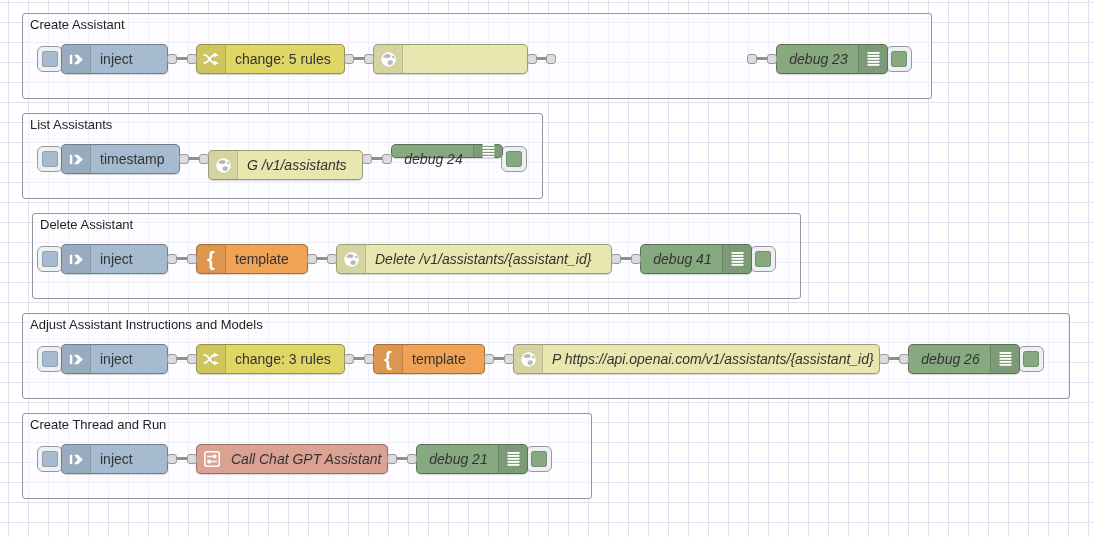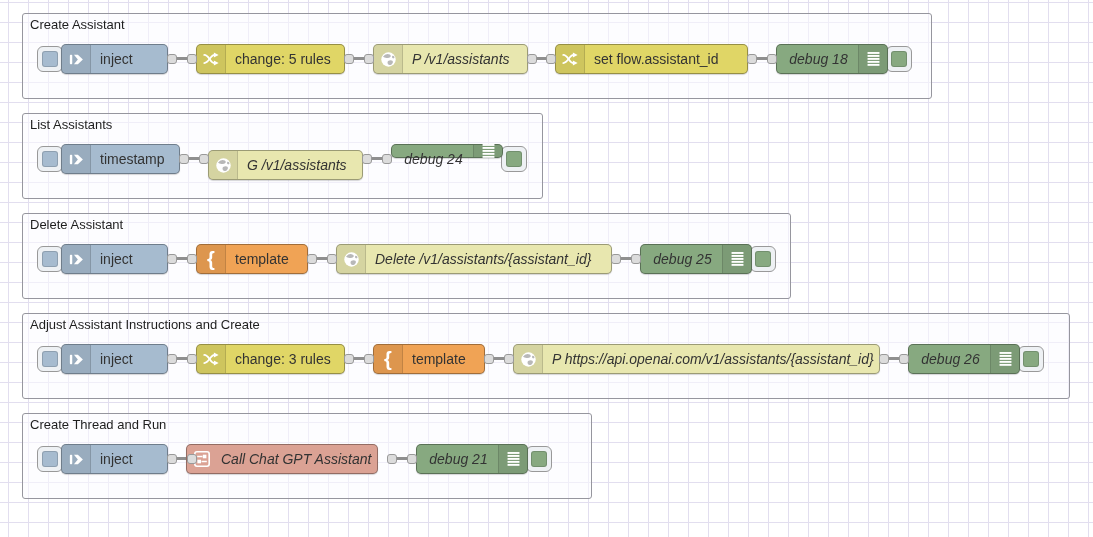--- a/index.html
+++ b/index.html
@@ -82,241 +82,223 @@
       <div class="strip">
         <span class="ico">
           <svg width="19" height="19" viewBox="0 0 20 20">
             <circle cx="10" cy="10" r="7.6" fill="#fff"></circle>
             <path d="M4.2 7.2 Q6.5 3.6 10.2 4.4 Q13 5 12.2 7 Q10.5 9 7.8 8.4 Q5.5 8.2 4.2 7.2 Z" fill="rgba(0,0,0,0.28)"></path>
             <path d="M9.5 11.5 Q12.5 10.2 14.5 11.5 Q15.3 13.5 13.2 15.2 Q10.5 16.6 9.2 14.5 Q8.6 12.6 9.5 11.5 Z" fill="rgba(0,0,0,0.28)"></path>
             <path d="M13.8 6.2 Q15.8 6 16.4 7.6 Q16 9 14.6 8.8 Q13.2 8 13.8 6.2 Z" fill="rgba(0,0,0,0.28)"></path>
           </svg>
         </span>
       </div>
-      <div class="lbl it">P /v1/assistants</div>
     </div>
     <div class="port" style="left: 364px; top: 54px; width: 10px; height: 10px; position: absolute;"></div>
     <div class="port" style="left: 527px; top: 54px; width: 10px; height: 10px; position: absolute;"></div>
     <div class="wire" style="left: 528px; top: 57px; width: 27px; height: 3px; position: absolute;"></div>
-    <div class="node t-change" style="left: 555px; top: 44px; width: 193px; height: 30px; position: absolute; background: rgb(224, 214, 102);">
+    <div class="port" style="left: 546px; top: 54px; width: 10px; height: 10px; position: absolute;"></div>
+    <div class="port" style="left: 747px; top: 54px; width: 10px; height: 10px; position: absolute;"></div>
+    <div class="wire" style="left: 748px; top: 57px; width: 28px; height: 3px; position: absolute;"></div>
+    <div class="node t-debug" style="left: 776px; top: 44px; width: 112px; height: 30px; position: absolute; background: rgb(135, 169, 128);">
+      <div class="strip r">
+        <span class="ico">
+          <svg width="17" height="18" viewBox="0 0 20 20" fill="#fff">
+            <rect x="3" y="1.8" width="14" height="2.2"></rect>
+            <rect x="3" y="5.3" width="14" height="2.2"></rect>
+            <rect x="3" y="8.8" width="14" height="2.2"></rect>
+            <rect x="3" y="12.3" width="14" height="2.2"></rect>
+            <rect x="3" y="15.8" width="14" height="2.2"></rect>
+          </svg>
+        </span>
+      </div>
+      <div class="lbl it">debug 23</div>
+    </div>
+    <div class="btn" style="left: 886px; top: 46px; width: 26px; height: 26px; position: absolute;">
+      <div class="btn-in" style="background: rgb(135, 169, 128);"></div>
+    </div>
+    <div class="port" style="left: 767px; top: 54px; width: 10px; height: 10px; position: absolute;"></div>
+    <div class="group" style="left: 22px; top: 113px; width: 521px; height: 86px; position: absolute;">
+      <div class="group-label">List Assistants</div>
+    </div>
+    <div class="node t-inject" style="left: 61px; top: 144px; width: 119px; height: 30px; position: absolute; background: rgb(166, 187, 207);">
+      <div class="strip">
+        <span class="ico">
+          <svg width="17" height="17" viewBox="0 0 20 20" fill="#fff">
+            <rect x="2.2" y="4.5" width="2.8" height="11" rx="1"></rect>
+            <path d="M7 4.5 h4.6 L17.5 10 L11.6 15.5 H7 L11.6 10 Z"></path>
+          </svg>
+        </span>
+      </div>
+      <div class="lbl">timestamp</div>
+    </div>
+    <div class="btn" style="left: 37px; top: 146px; width: 26px; height: 26px; position: absolute;">
+      <div class="btn-in" style="background: rgb(166, 187, 207);"></div>
+    </div>
+    <div class="port" style="left: 179px; top: 154px; width: 10px; height: 10px; position: absolute;"></div>
+    <div class="wire" style="left: 180px; top: 157px; width: 28px; height: 3px; position: absolute;"></div>
+    <div class="node t-http" style="left: 208px; top: 150px; width: 155px; height: 30px; position: absolute; background: rgb(232, 231, 175);">
+      <div class="strip">
+        <span class="ico">
+          <svg width="19" height="19" viewBox="0 0 20 20">
+            <circle cx="10" cy="10" r="7.6" fill="#fff"></circle>
+            <path d="M4.2 7.2 Q6.5 3.6 10.2 4.4 Q13 5 12.2 7 Q10.5 9 7.8 8.4 Q5.5 8.2 4.2 7.2 Z" fill="rgba(0,0,0,0.28)"></path>
+            <path d="M9.5 11.5 Q12.5 10.2 14.5 11.5 Q15.3 13.5 13.2 15.2 Q10.5 16.6 9.2 14.5 Q8.6 12.6 9.5 11.5 Z" fill="rgba(0,0,0,0.28)"></path>
+            <path d="M13.8 6.2 Q15.8 6 16.4 7.6 Q16 9 14.6 8.8 Q13.2 8 13.8 6.2 Z" fill="rgba(0,0,0,0.28)"></path>
+          </svg>
+        </span>
+      </div>
+      <div class="lbl it">G /v1/assistants</div>
+    </div>
+    <div class="port" style="left: 199px; top: 154px; width: 10px; height: 10px; position: absolute;"></div>
+    <div class="port" style="left: 362px; top: 154px; width: 10px; height: 10px; position: absolute;"></div>
+    <div class="wire" style="left: 363px; top: 157px; width: 28px; height: 3px; position: absolute;"></div>
+    <div class="node t-debug" style="left: 391px; top: 144px; width: 112px; height: 14px; position: absolute; background: rgb(135, 169, 128);">
+      <div class="strip r">
+        <span class="ico">
+          <svg width="17" height="18" viewBox="0 0 20 20" fill="#fff">
+            <rect x="3" y="1.8" width="14" height="2.2"></rect>
+            <rect x="3" y="5.3" width="14" height="2.2"></rect>
+            <rect x="3" y="8.8" width="14" height="2.2"></rect>
+            <rect x="3" y="12.3" width="14" height="2.2"></rect>
+            <rect x="3" y="15.8" width="14" height="2.2"></rect>
+          </svg>
+        </span>
+      </div>
+      <div class="lbl it">debug 24</div>
+    </div>
+    <div class="btn" style="left: 501px; top: 146px; width: 26px; height: 26px; position: absolute;">
+      <div class="btn-in" style="background: rgb(135, 169, 128);"></div>
+    </div>
+    <div class="port" style="left: 382px; top: 154px; width: 10px; height: 10px; position: absolute;"></div>
+    <div class="group" style="left: 32px; top: 213px; width: 769px; height: 86px; position: absolute; text-align: center;">
+      <div class="group-label">Delete Assistant</div>
+    </div>
+    <div class="node t-inject" style="left: 61px; top: 244px; width: 107px; height: 30px; position: absolute; background: rgb(166, 187, 207);">
+      <div class="strip">
+        <span class="ico">
+          <svg width="17" height="17" viewBox="0 0 20 20" fill="#fff">
+            <rect x="2.2" y="4.5" width="2.8" height="11" rx="1"></rect>
+            <path d="M7 4.5 h4.6 L17.5 10 L11.6 15.5 H7 L11.6 10 Z"></path>
+          </svg>
+        </span>
+      </div>
+      <div class="lbl">inject</div>
+    </div>
+    <div class="btn" style="left: 37px; top: 246px; width: 26px; height: 26px; position: absolute;">
+      <div class="btn-in" style="background: rgb(166, 187, 207);"></div>
+    </div>
+    <div class="port" style="left: 167px; top: 254px; width: 10px; height: 10px; position: absolute;"></div>
+    <div class="wire" style="left: 168px; top: 257px; width: 28px; height: 3px; position: absolute;"></div>
+    <div class="node t-template" style="left: 196px; top: 244px; width: 112px; height: 30px; position: absolute; background: rgb(240, 163, 85);">
+      <div class="strip">
+        <span class="ico">
+          <span class="brace">{</span>
+        </span>
+      </div>
+      <div class="lbl">template</div>
+    </div>
+    <div class="port" style="left: 187px; top: 254px; width: 10px; height: 10px; position: absolute;"></div>
+    <div class="port" style="left: 307px; top: 254px; width: 10px; height: 10px; position: absolute;"></div>
+    <div class="wire" style="left: 308px; top: 257px; width: 28px; height: 3px; position: absolute;"></div>
+    <div class="node t-http" style="left: 336px; top: 244px; width: 276px; height: 30px; position: absolute; background: rgb(232, 231, 175);">
+      <div class="strip">
+        <span class="ico">
+          <svg width="19" height="19" viewBox="0 0 20 20">
+            <circle cx="10" cy="10" r="7.6" fill="#fff"></circle>
+            <path d="M4.2 7.2 Q6.5 3.6 10.2 4.4 Q13 5 12.2 7 Q10.5 9 7.8 8.4 Q5.5 8.2 4.2 7.2 Z" fill="rgba(0,0,0,0.28)"></path>
+            <path d="M9.5 11.5 Q12.5 10.2 14.5 11.5 Q15.3 13.5 13.2 15.2 Q10.5 16.6 9.2 14.5 Q8.6 12.6 9.5 11.5 Z" fill="rgba(0,0,0,0.28)"></path>
+            <path d="M13.8 6.2 Q15.8 6 16.4 7.6 Q16 9 14.6 8.8 Q13.2 8 13.8 6.2 Z" fill="rgba(0,0,0,0.28)"></path>
+          </svg>
+        </span>
+      </div>
+      <div class="lbl it">Delete /v1/assistants/{assistant_id}</div>
+    </div>
+    <div class="port" style="left: 327px; top: 254px; width: 10px; height: 10px; position: absolute;"></div>
+    <div class="port" style="left: 611px; top: 254px; width: 10px; height: 10px; position: absolute;"></div>
+    <div class="wire" style="left: 612px; top: 257px; width: 28px; height: 3px; position: absolute;"></div>
+    <div class="node t-debug" style="left: 640px; top: 244px; width: 112px; height: 30px; position: absolute; background: rgb(135, 169, 128);">
+      <div class="strip r">
+        <span class="ico">
+          <svg width="17" height="18" viewBox="0 0 20 20" fill="#fff">
+            <rect x="3" y="1.8" width="14" height="2.2"></rect>
+            <rect x="3" y="5.3" width="14" height="2.2"></rect>
+            <rect x="3" y="8.8" width="14" height="2.2"></rect>
+            <rect x="3" y="12.3" width="14" height="2.2"></rect>
+            <rect x="3" y="15.8" width="14" height="2.2"></rect>
+          </svg>
+        </span>
+      </div>
+      <div class="lbl it">debug 41</div>
+    </div>
+    <div class="btn" style="left: 750px; top: 246px; width: 26px; height: 26px; position: absolute;">
+      <div class="btn-in" style="background: rgb(135, 169, 128);"></div>
+    </div>
+    <div class="port" style="left: 631px; top: 254px; width: 10px; height: 10px; position: absolute;"></div>
+    <div class="group" style="left: 22px; top: 313px; width: 1048px; height: 86px; position: absolute;">
+      <div class="group-label">Adjust Assistant Instructions and Models</div>
+    </div>
+    <div class="node t-inject" style="left: 61px; top: 344px; width: 107px; height: 30px; position: absolute; background: rgb(166, 187, 207);">
+      <div class="strip">
+        <span class="ico">
+          <svg width="17" height="17" viewBox="0 0 20 20" fill="#fff">
+            <rect x="2.2" y="4.5" width="2.8" height="11" rx="1"></rect>
+            <path d="M7 4.5 h4.6 L17.5 10 L11.6 15.5 H7 L11.6 10 Z"></path>
+          </svg>
+        </span>
+      </div>
+      <div class="lbl">inject</div>
+    </div>
+    <div class="btn" style="left: 37px; top: 346px; width: 26px; height: 26px; position: absolute;">
+      <div class="btn-in" style="background: rgb(166, 187, 207);"></div>
+    </div>
+    <div class="port" style="left: 167px; top: 354px; width: 10px; height: 10px; position: absolute;"></div>
+    <div class="wire" style="left: 168px; top: 357px; width: 28px; height: 3px; position: absolute;"></div>
+    <div class="node t-change" style="left: 196px; top: 344px; width: 149px; height: 30px; position: absolute; background: rgb(224, 214, 102);">
       <div class="strip">
         <span class="ico">
           <svg width="18" height="18" viewBox="0 0 20 20">
             <g fill="none" stroke="#fff" stroke-width="2" stroke-linecap="round">
               <path d="M2.5 5.5 C8 5.5 9 14.5 14 14.5"></path>
               <path d="M2.5 14.5 C8 14.5 9 5.5 14 5.5"></path>
             </g>
             <g fill="#fff">
               <path d="M13.2 2.8 L18.5 5.5 L13.2 8.2 Z"></path>
               <path d="M13.2 11.8 L18.5 14.5 L13.2 17.2 Z"></path>
             </g>
           </svg>
         </span>
       </div>
-      <div class="lbl">set flow.assistant_id</div>
-    </div>
-    <div class="port" style="left: 546px; top: 54px; width: 10px; height: 10px; position: absolute;"></div>
-    <div class="port" style="left: 747px; top: 54px; width: 10px; height: 10px; position: absolute;"></div>
-    <div class="wire" style="left: 748px; top: 57px; width: 28px; height: 3px; position: absolute;"></div>
-    <div class="node t-debug" style="left: 776px; top: 44px; width: 112px; height: 30px; position: absolute; background: rgb(135, 169, 128);">
-      <div class="strip r">
-        <span class="ico">
-          <svg width="17" height="18" viewBox="0 0 20 20" fill="#fff">
-            <rect x="3" y="1.8" width="14" height="2.2"></rect>
-            <rect x="3" y="5.3" width="14" height="2.2"></rect>
-            <rect x="3" y="8.8" width="14" height="2.2"></rect>
-            <rect x="3" y="12.3" width="14" height="2.2"></rect>
-            <rect x="3" y="15.8" width="14" height="2.2"></rect>
-          </svg>
-        </span>
-      </div>
-      <div class="lbl it">debug 18</div>
-    </div>
-    <div class="btn" style="left: 886px; top: 46px; width: 26px; height: 26px; position: absolute;">
-      <div class="btn-in" style="background: rgb(135, 169, 128);"></div>
-    </div>
-    <div class="port" style="left: 767px; top: 54px; width: 10px; height: 10px; position: absolute;"></div>
-    <div class="group" style="left: 22px; top: 113px; width: 521px; height: 86px; position: absolute;">
-      <div class="group-label">List Assistants</div>
-    </div>
-    <div class="node t-inject" style="left: 61px; top: 144px; width: 119px; height: 30px; position: absolute; background: rgb(166, 187, 207);">
-      <div class="strip">
-        <span class="ico">
-          <svg width="17" height="17" viewBox="0 0 20 20" fill="#fff">
-            <rect x="2.2" y="4.5" width="2.8" height="11" rx="1"></rect>
-            <path d="M7 4.5 h4.6 L17.5 10 L11.6 15.5 H7 L11.6 10 Z"></path>
-          </svg>
-        </span>
-      </div>
-      <div class="lbl">timestamp</div>
-    </div>
-    <div class="btn" style="left: 37px; top: 146px; width: 26px; height: 26px; position: absolute;">
-      <div class="btn-in" style="background: rgb(166, 187, 207);"></div>
-    </div>
-    <div class="port" style="left: 179px; top: 154px; width: 10px; height: 10px; position: absolute;"></div>
-    <div class="wire" style="left: 180px; top: 157px; width: 28px; height: 3px; position: absolute;"></div>
-    <div class="node t-http" style="left: 208px; top: 150px; width: 155px; height: 30px; position: absolute; background: rgb(232, 231, 175);">
+      <div class="lbl">change: 3 rules</div>
+    </div>
+    <div class="port" style="left: 187px; top: 354px; width: 10px; height: 10px; position: absolute;"></div>
+    <div class="port" style="left: 344px; top: 354px; width: 10px; height: 10px; position: absolute;"></div>
+    <div class="wire" style="left: 345px; top: 357px; width: 28px; height: 3px; position: absolute;"></div>
+    <div class="node t-template" style="left: 373px; top: 344px; width: 112px; height: 30px; position: absolute; background: rgb(240, 163, 85);">
+      <div class="strip">
+        <span class="ico">
+          <span class="brace">{</span>
+        </span>
+      </div>
+      <div class="lbl">template</div>
+    </div>
+    <div class="port" style="left: 364px; top: 354px; width: 10px; height: 10px; position: absolute;"></div>
+    <div class="port" style="left: 484px; top: 354px; width: 10px; height: 10px; position: absolute;"></div>
+    <div class="wire" style="left: 485px; top: 357px; width: 28px; height: 3px; position: absolute;"></div>
+    <div class="node t-http" style="left: 513px; top: 344px; width: 367px; height: 30px; position: absolute; background: rgb(232, 231, 175);">
       <div class="strip">
         <span class="ico">
           <svg width="19" height="19" viewBox="0 0 20 20">
             <circle cx="10" cy="10" r="7.6" fill="#fff"></circle>
             <path d="M4.2 7.2 Q6.5 3.6 10.2 4.4 Q13 5 12.2 7 Q10.5 9 7.8 8.4 Q5.5 8.2 4.2 7.2 Z" fill="rgba(0,0,0,0.28)"></path>
             <path d="M9.5 11.5 Q12.5 10.2 14.5 11.5 Q15.3 13.5 13.2 15.2 Q10.5 16.6 9.2 14.5 Q8.6 12.6 9.5 11.5 Z" fill="rgba(0,0,0,0.28)"></path>
             <path d="M13.8 6.2 Q15.8 6 16.4 7.6 Q16 9 14.6 8.8 Q13.2 8 13.8 6.2 Z" fill="rgba(0,0,0,0.28)"></path>
           </svg>
         </span>
       </div>
-      <div class="lbl it">G /v1/assistants</div>
-    </div>
-    <div class="port" style="left: 199px; top: 154px; width: 10px; height: 10px; position: absolute;"></div>
-    <div class="port" style="left: 362px; top: 154px; width: 10px; height: 10px; position: absolute;"></div>
-    <div class="wire" style="left: 363px; top: 157px; width: 28px; height: 3px; position: absolute;"></div>
-    <div class="node t-debug" style="left: 391px; top: 144px; width: 112px; height: 14px; position: absolute; background: rgb(135, 169, 128);">
-      <div class="strip r">
-        <span class="ico">
-          <svg width="17" height="18" viewBox="0 0 20 20" fill="#fff">
-            <rect x="3" y="1.8" width="14" height="2.2"></rect>
-            <rect x="3" y="5.3" width="14" height="2.2"></rect>
-            <rect x="3" y="8.8" width="14" height="2.2"></rect>
-            <rect x="3" y="12.3" width="14" height="2.2"></rect>
-            <rect x="3" y="15.8" width="14" height="2.2"></rect>
-          </svg>
-        </span>
-      </div>
-      <div class="lbl it">debug 24</div>
-    </div>
-    <div class="btn" style="left: 501px; top: 146px; width: 26px; height: 26px; position: absolute;">
-      <div class="btn-in" style="background: rgb(135, 169, 128);"></div>
-    </div>
-    <div class="port" style="left: 382px; top: 154px; width: 10px; height: 10px; position: absolute;"></div>
-    <div class="group" style="left: 22px; top: 213px; width: 769px; height: 86px; position: absolute; text-align: center;">
-      <div class="group-label">Delete Assistant</div>
-    </div>
-    <div class="node t-inject" style="left: 61px; top: 244px; width: 107px; height: 30px; position: absolute; background: rgb(166, 187, 207);">
-      <div class="strip">
-        <span class="ico">
-          <svg width="17" height="17" viewBox="0 0 20 20" fill="#fff">
-            <rect x="2.2" y="4.5" width="2.8" height="11" rx="1"></rect>
-            <path d="M7 4.5 h4.6 L17.5 10 L11.6 15.5 H7 L11.6 10 Z"></path>
-          </svg>
-        </span>
-      </div>
-      <div class="lbl">inject</div>
-    </div>
-    <div class="btn" style="left: 37px; top: 246px; width: 26px; height: 26px; position: absolute;">
-      <div class="btn-in" style="background: rgb(166, 187, 207);"></div>
-    </div>
-    <div class="port" style="left: 167px; top: 254px; width: 10px; height: 10px; position: absolute;"></div>
-    <div class="wire" style="left: 168px; top: 257px; width: 28px; height: 3px; position: absolute;"></div>
-    <div class="node t-template" style="left: 196px; top: 244px; width: 112px; height: 30px; position: absolute; background: rgb(240, 163, 85);">
-      <div class="strip">
-        <span class="ico">
-          <span class="brace">{</span>
-        </span>
-      </div>
-      <div class="lbl">template</div>
-    </div>
-    <div class="port" style="left: 187px; top: 254px; width: 10px; height: 10px; position: absolute;"></div>
-    <div class="port" style="left: 307px; top: 254px; width: 10px; height: 10px; position: absolute;"></div>
-    <div class="wire" style="left: 308px; top: 257px; width: 28px; height: 3px; position: absolute;"></div>
-    <div class="node t-http" style="left: 336px; top: 244px; width: 276px; height: 30px; position: absolute; background: rgb(232, 231, 175);">
-      <div class="strip">
-        <span class="ico">
-          <svg width="19" height="19" viewBox="0 0 20 20">
-            <circle cx="10" cy="10" r="7.6" fill="#fff"></circle>
-            <path d="M4.2 7.2 Q6.5 3.6 10.2 4.4 Q13 5 12.2 7 Q10.5 9 7.8 8.4 Q5.5 8.2 4.2 7.2 Z" fill="rgba(0,0,0,0.28)"></path>
-            <path d="M9.5 11.5 Q12.5 10.2 14.5 11.5 Q15.3 13.5 13.2 15.2 Q10.5 16.6 9.2 14.5 Q8.6 12.6 9.5 11.5 Z" fill="rgba(0,0,0,0.28)"></path>
-            <path d="M13.8 6.2 Q15.8 6 16.4 7.6 Q16 9 14.6 8.8 Q13.2 8 13.8 6.2 Z" fill="rgba(0,0,0,0.28)"></path>
-          </svg>
-        </span>
-      </div>
-      <div class="lbl it">Delete /v1/assistants/{assistant_id}</div>
-    </div>
-    <div class="port" style="left: 327px; top: 254px; width: 10px; height: 10px; position: absolute;"></div>
-    <div class="port" style="left: 611px; top: 254px; width: 10px; height: 10px; position: absolute;"></div>
-    <div class="wire" style="left: 612px; top: 257px; width: 28px; height: 3px; position: absolute;"></div>
-    <div class="node t-debug" style="left: 640px; top: 244px; width: 112px; height: 30px; position: absolute; background: rgb(135, 169, 128);">
-      <div class="strip r">
-        <span class="ico">
-          <svg width="17" height="18" viewBox="0 0 20 20" fill="#fff">
-            <rect x="3" y="1.8" width="14" height="2.2"></rect>
-            <rect x="3" y="5.3" width="14" height="2.2"></rect>
-            <rect x="3" y="8.8" width="14" height="2.2"></rect>
-            <rect x="3" y="12.3" width="14" height="2.2"></rect>
-            <rect x="3" y="15.8" width="14" height="2.2"></rect>
-          </svg>
-        </span>
-      </div>
-      <div class="lbl it">debug 25</div>
-    </div>
-    <div class="btn" style="left: 750px; top: 246px; width: 26px; height: 26px; position: absolute;">
-      <div class="btn-in" style="background: rgb(135, 169, 128);"></div>
-    </div>
-    <div class="port" style="left: 631px; top: 254px; width: 10px; height: 10px; position: absolute;"></div>
-    <div class="group" style="left: 22px; top: 313px; width: 1048px; height: 86px; position: absolute;">
-      <div class="group-label">Adjust Assistant Instructions and Create</div>
-    </div>
-    <div class="node t-inject" style="left: 61px; top: 344px; width: 107px; height: 30px; position: absolute; background: rgb(166, 187, 207);">
-      <div class="strip">
-        <span class="ico">
-          <svg width="17" height="17" viewBox="0 0 20 20" fill="#fff">
-            <rect x="2.2" y="4.5" width="2.8" height="11" rx="1"></rect>
-            <path d="M7 4.5 h4.6 L17.5 10 L11.6 15.5 H7 L11.6 10 Z"></path>
-          </svg>
-        </span>
-      </div>
-      <div class="lbl">inject</div>
-    </div>
-    <div class="btn" style="left: 37px; top: 346px; width: 26px; height: 26px; position: absolute;">
-      <div class="btn-in" style="background: rgb(166, 187, 207);"></div>
-    </div>
-    <div class="port" style="left: 167px; top: 354px; width: 10px; height: 10px; position: absolute;"></div>
-    <div class="wire" style="left: 168px; top: 357px; width: 28px; height: 3px; position: absolute;"></div>
-    <div class="node t-change" style="left: 196px; top: 344px; width: 149px; height: 30px; position: absolute; background: rgb(224, 214, 102);">
-      <div class="strip">
-        <span class="ico">
-          <svg width="18" height="18" viewBox="0 0 20 20">
-            <g fill="none" stroke="#fff" stroke-width="2" stroke-linecap="round">
-              <path d="M2.5 5.5 C8 5.5 9 14.5 14 14.5"></path>
-              <path d="M2.5 14.5 C8 14.5 9 5.5 14 5.5"></path>
-            </g>
-            <g fill="#fff">
-              <path d="M13.2 2.8 L18.5 5.5 L13.2 8.2 Z"></path>
-              <path d="M13.2 11.8 L18.5 14.5 L13.2 17.2 Z"></path>
-            </g>
-          </svg>
-        </span>
-      </div>
-      <div class="lbl">change: 3 rules</div>
-    </div>
-    <div class="port" style="left: 187px; top: 354px; width: 10px; height: 10px; position: absolute;"></div>
-    <div class="port" style="left: 344px; top: 354px; width: 10px; height: 10px; position: absolute;"></div>
-    <div class="wire" style="left: 345px; top: 357px; width: 28px; height: 3px; position: absolute;"></div>
-    <div class="node t-template" style="left: 373px; top: 344px; width: 112px; height: 30px; position: absolute; background: rgb(240, 163, 85);">
-      <div class="strip">
-        <span class="ico">
-          <span class="brace">{</span>
-        </span>
-      </div>
-      <div class="lbl">template</div>
-    </div>
-    <div class="port" style="left: 364px; top: 354px; width: 10px; height: 10px; position: absolute;"></div>
-    <div class="port" style="left: 484px; top: 354px; width: 10px; height: 10px; position: absolute;"></div>
-    <div class="wire" style="left: 485px; top: 357px; width: 28px; height: 3px; position: absolute;"></div>
-    <div class="node t-http" style="left: 513px; top: 344px; width: 367px; height: 30px; position: absolute; background: rgb(232, 231, 175);">
-      <div class="strip">
-        <span class="ico">
-          <svg width="19" height="19" viewBox="0 0 20 20">
-            <circle cx="10" cy="10" r="7.6" fill="#fff"></circle>
-            <path d="M4.2 7.2 Q6.5 3.6 10.2 4.4 Q13 5 12.2 7 Q10.5 9 7.8 8.4 Q5.5 8.2 4.2 7.2 Z" fill="rgba(0,0,0,0.28)"></path>
-            <path d="M9.5 11.5 Q12.5 10.2 14.5 11.5 Q15.3 13.5 13.2 15.2 Q10.5 16.6 9.2 14.5 Q8.6 12.6 9.5 11.5 Z" fill="rgba(0,0,0,0.28)"></path>
-            <path d="M13.8 6.2 Q15.8 6 16.4 7.6 Q16 9 14.6 8.8 Q13.2 8 13.8 6.2 Z" fill="rgba(0,0,0,0.28)"></path>
-          </svg>
-        </span>
-      </div>
       <div class="lbl it">P https://api.openai.com/v1/assistants/{assistant_id}</div>
     </div>
     <div class="port" style="left: 504px; top: 354px; width: 10px; height: 10px; position: absolute;"></div>
     <div class="port" style="left: 879px; top: 354px; width: 10px; height: 10px; position: absolute;"></div>
     <div class="wire" style="left: 880px; top: 357px; width: 28px; height: 3px; position: absolute;"></div>
     <div class="node t-debug" style="left: 908px; top: 344px; width: 112px; height: 30px; position: absolute; background: rgb(135, 169, 128);">
       <div class="strip r">
         <span class="ico">
           <svg width="17" height="18" viewBox="0 0 20 20" fill="#fff">
             <rect x="3" y="1.8" width="14" height="2.2"></rect>
@@ -345,21 +327,21 @@
           </svg>
         </span>
       </div>
       <div class="lbl">inject</div>
     </div>
     <div class="btn" style="left: 37px; top: 446px; width: 26px; height: 26px; position: absolute;">
       <div class="btn-in" style="background: rgb(166, 187, 207);"></div>
     </div>
     <div class="port" style="left: 167px; top: 454px; width: 10px; height: 10px; position: absolute;"></div>
     <div class="wire" style="left: 168px; top: 457px; width: 28px; height: 3px; position: absolute;"></div>
-    <div class="node t-subflow" style="left: 186px; top: 444px; width: 192px; height: 30px; position: absolute; background: rgb(219, 162, 148); text-decoration: underline;">
+    <div class="node t-subflow" style="left: 196px; top: 444px; width: 192px; height: 30px; position: absolute; background: rgb(219, 162, 148); text-decoration: underline;">
       <span class="ico subico">
         <svg width="20" height="20" viewBox="0 0 20 20">
           <rect x="2.8" y="2.8" width="14.4" height="14.4" rx="2.2" fill="none" stroke="#fff" stroke-width="1.6"></rect>
           <path d="M5.2 7.5 H10.5" stroke="#fff" stroke-width="1.5"></path>
           <rect x="10.8" y="5.7" width="3.6" height="3.6" fill="#fff"></rect>
           <path d="M9.5 12.5 H14.8" stroke="#fff" stroke-width="1.5"></path>
           <rect x="5.4" y="10.7" width="3.6" height="3.6" fill="#fff"></rect>
         </svg>
       </span>
       <div class="lbl it">Call Chat GPT Assistant</div>

